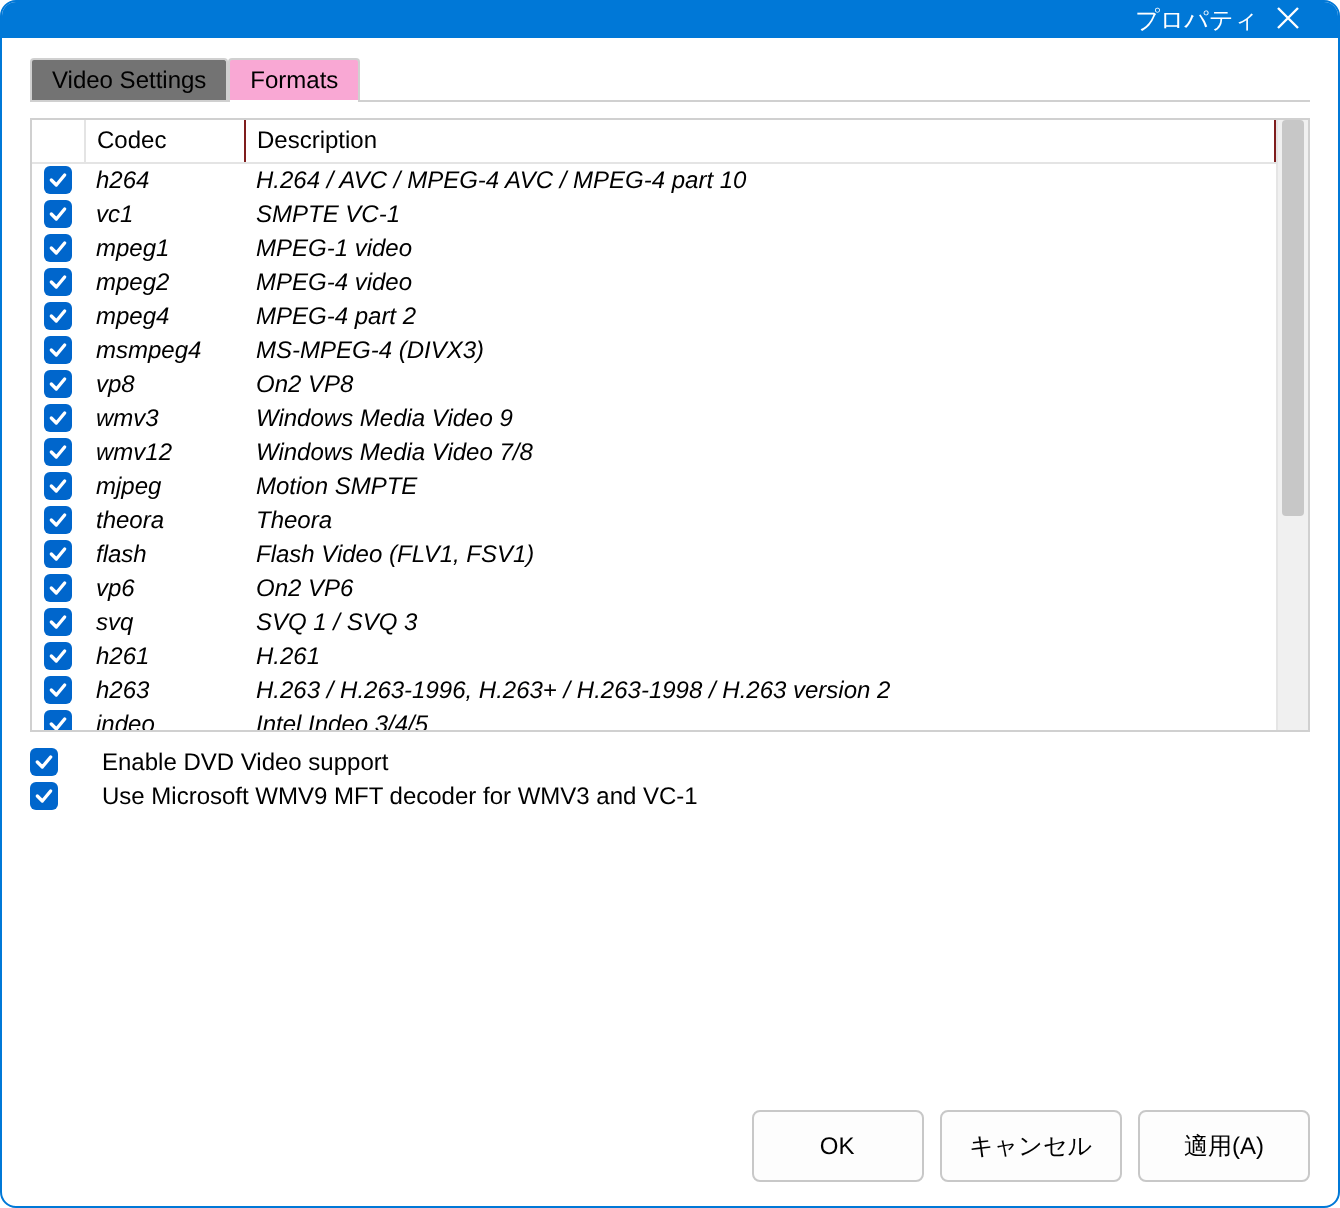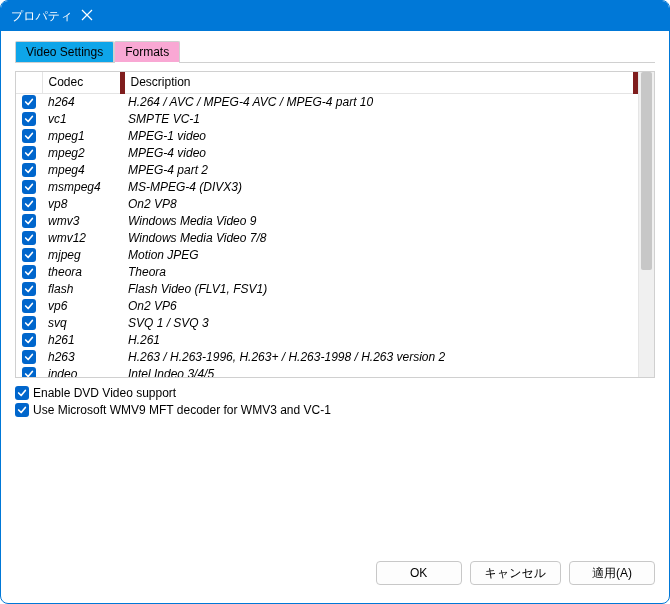--- a/index.html
+++ b/index.html
@@ -15,26 +15,26 @@
     border: 1px solid #0078d7;
     border-radius: 8px;
     display: flex;
     flex-direction: column;
     overflow: hidden;
     background: #fff;
   }
   .titlebar {
     background: #0078d7;
     color: #fff;
-    height: 30px;
+    height: 18px;
     display: flex;
     align-items: center;
     padding: 0 10px;
     font-size: 12px;
-    justify-content: flex-start;
+    justify-content: flex-end;
   }
   .titlebar .close {
     width: 30px;
     display: flex;
     align-items: center;
     justify-content: center;
     cursor: pointer;
   }
   .titlebar .close svg { width: 12px; height: 12px; }
   .content {
@@ -53,21 +53,21 @@
     border: 1px solid #d0d0d0;
     border-bottom: none;
     background: #fff;
     padding: 3px 10px 4px 10px;
     font-size: 12px;
     border-radius: 2px 2px 0 0;
     cursor: pointer;
     position: relative;
     color: #000;
   }
-  .tab.inactive { background: #0ea5e9; z-index: 1; }
+  .tab.inactive { background: #737373; z-index: 1; }
   .tab.active { background: #f9a8d4; z-index: 3; border-color: #d0d0d0; }
   .tab-baseline {
     position: absolute; left: 0; right: 0; bottom: 0; height: 1px;
     background: #d0d0d0;
     z-index: 2;
   }
   .tab.active::after {
     content: ""; position: absolute; left: 0; right: 0; bottom: -1px;
     height: 2px; background: #fff;
   }
@@ -109,21 +109,21 @@
   table.codec {
     width: 100%;
     border-collapse: collapse;
     font-size: 12px;
   }
   table.codec th {
     text-align: left;
     font-weight: normal;
     background: #fff;
     border-bottom: 1px solid #e4e4e4;
-    border-right: 5px solid #7f1d1d;
+    border-right: 1px solid #7f1d1d;
     padding: 3px 6px;
     height: 21px;
     color: #000;
   }
   table.codec th.chkcol { width: 26px; border-right: 1px solid #e4e4e4; }
   table.codec th.codeccol { width: 80px; }
   table.codec td {
     padding: 1px 6px;
     height: 17px;
     vertical-align: middle;
@@ -140,36 +140,36 @@
     align-items: center;
     justify-content: center;
     cursor: pointer;
   }
   .chk svg { width: 10px; height: 10px; display: block; }
 
   .opts { margin-top: 8px; }
   .optrow {
     display: flex;
     align-items: center;
-    gap: 4px;
+    gap: 22px;
     margin-bottom: 3px;
     font-size: 12px;
   }
 
   .footer {
     height: 50px;
     display: flex;
     align-items: center;
     justify-content: flex-end;
     gap: 8px;
     padding: 0 14px 10px 14px;
   }
   .btn {
     min-width: 86px;
-    height: 24px;
+    height: 36px;
     border: 1px solid #c8c8c8;
     border-radius: 4px;
     background: #fdfdfd;
     font-size: 12px;
     padding: 0 14px;
     cursor: pointer;
     font-family: inherit;
   }
 </style>
 </head>
@@ -289,21 +289,21 @@
                   <td>wmv12</td>
                   <td>Windows Media Video 7/8</td>
                 </tr>
                 <tr>
                   <td class="chkcell"><span class="chk">
                       <svg viewBox="0 0 12 12">
                         <path d="M2 6 L5 9 L10 3" stroke="#fff" stroke-width="2" fill="none" stroke-linecap="round" stroke-linejoin="round"></path>
                       </svg>
                     </span></td>
                   <td>mjpeg</td>
-                  <td>Motion JPEG</td>
+                  <td>Motion SMPTE</td>
                 </tr>
                 <tr>
                   <td class="chkcell"><span class="chk">
                       <svg viewBox="0 0 12 12">
                         <path d="M2 6 L5 9 L10 3" stroke="#fff" stroke-width="2" fill="none" stroke-linecap="round" stroke-linejoin="round"></path>
                       </svg>
                     </span></td>
                   <td>theora</td>
                   <td>Theora</td>
                 </tr>

